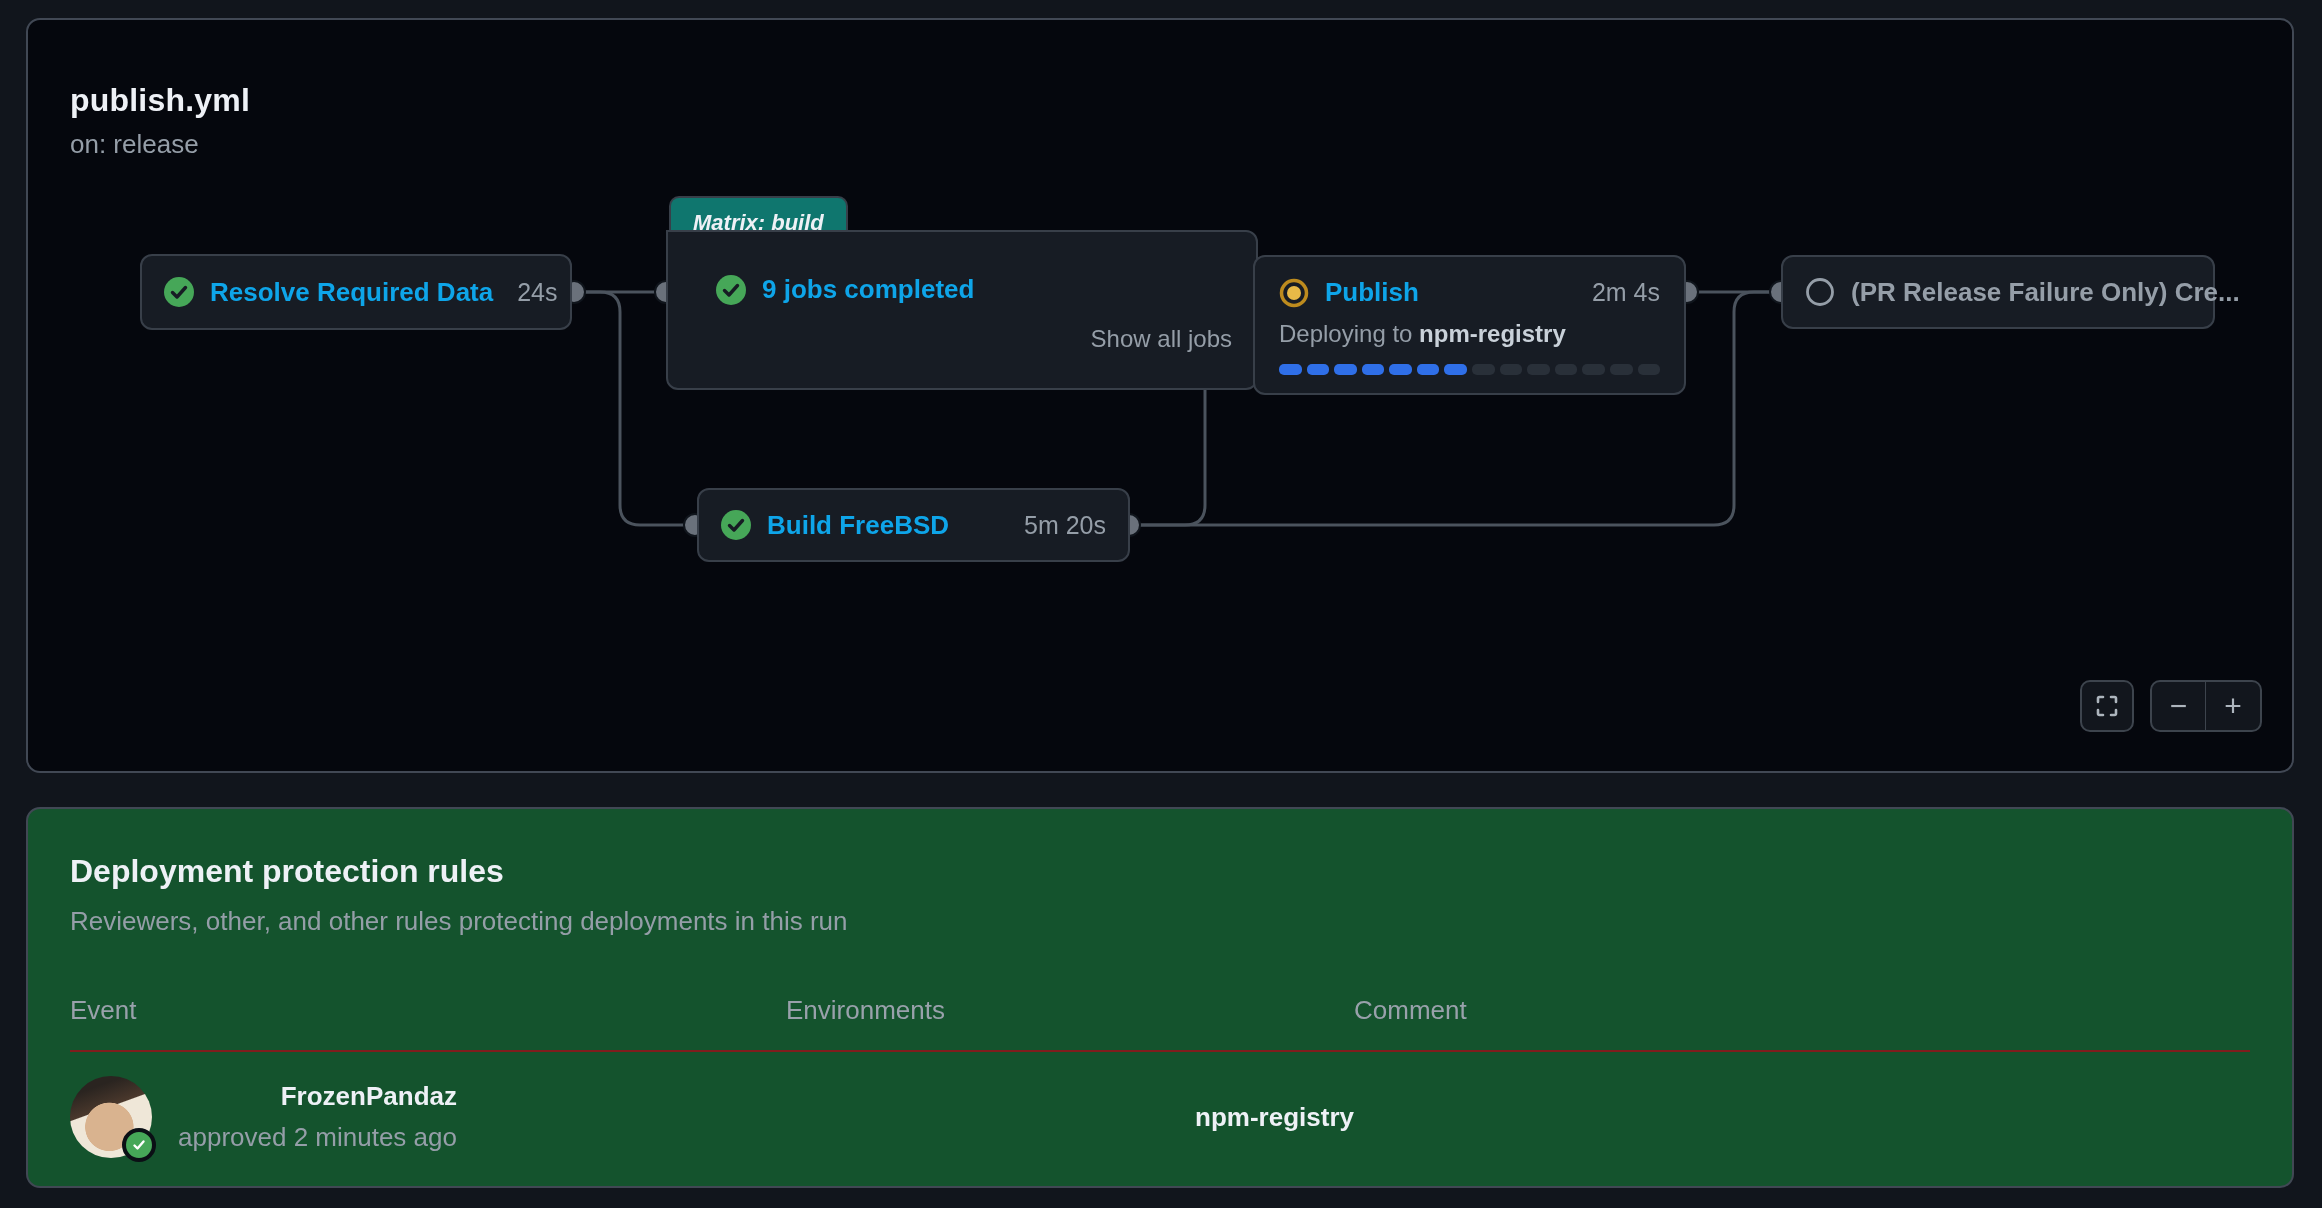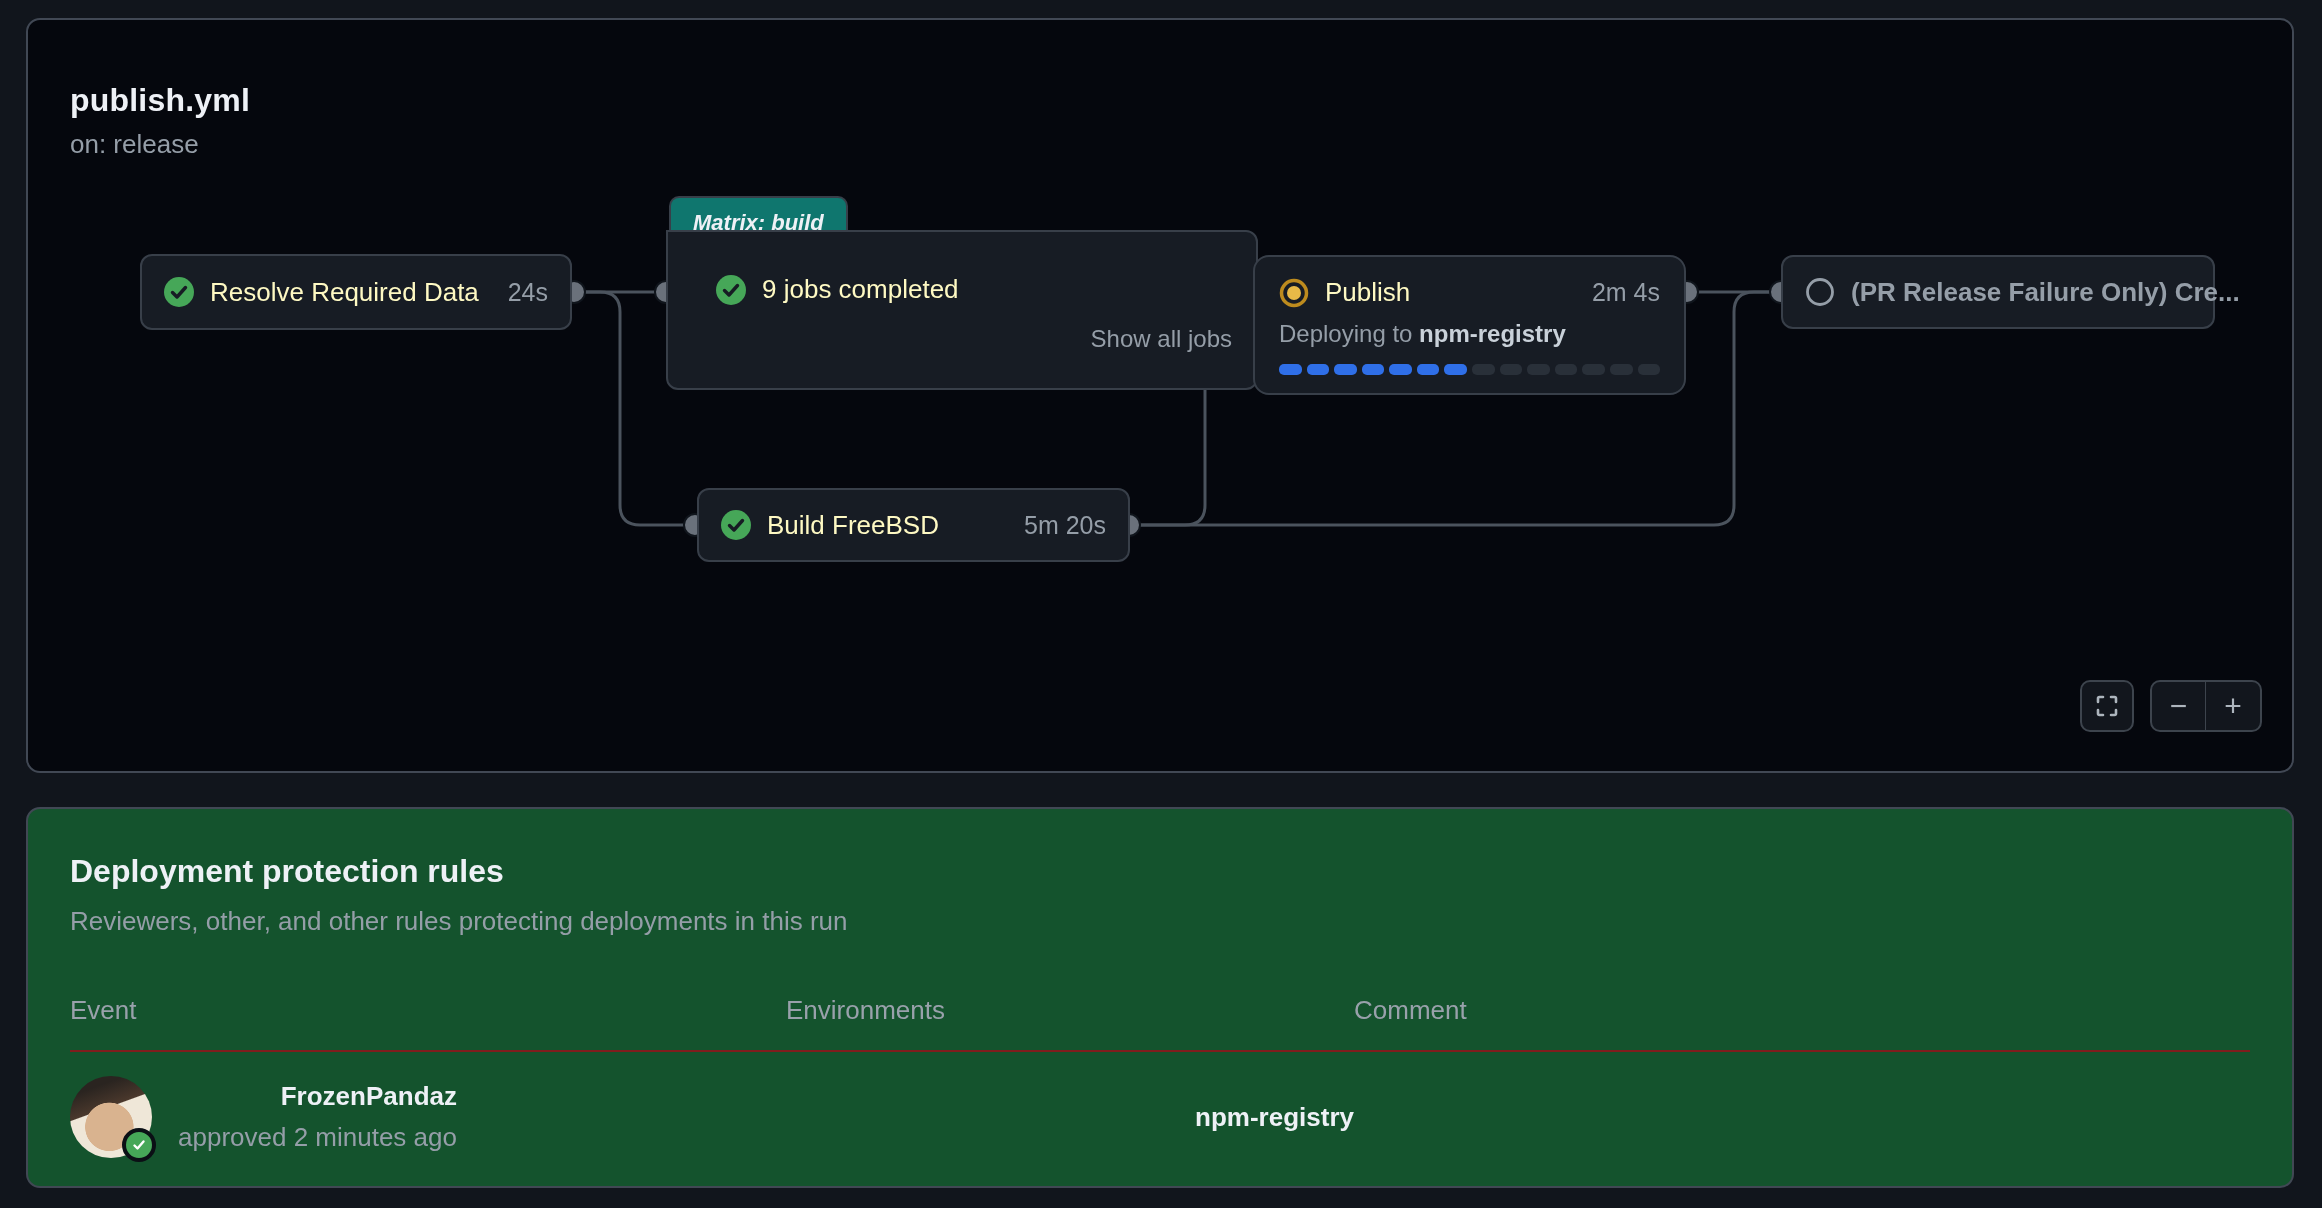--- a/index.html
+++ b/index.html
@@ -29,21 +29,21 @@
   .node {
     position:absolute;
     background:#171c24;
     border:2px solid #383f49;
     border-radius:12px;
     display:flex; align-items:center;
     padding:0 22px;
     cursor:pointer;
   }
   .node-row { display:flex; align-items:center; width:100%; }
-  .node-label { font-size:26px; font-weight:400; margin-left:16px; color:#fef9c3; white-space:nowrap; }
+  .node-label { font-size:26px; font-weight:700; margin-left:16px; color:#0ea5e9; white-space:nowrap; }
   .node-label.pending { color:#959ea8; font-weight:600; }
   .node-duration { margin-left:auto; font-size:25px; color:#959ea8; padding-left:24px; white-space:nowrap; }
 
   .status-icon { width:30px; height:30px; flex:0 0 30px; }
 
   
   #matrix-tab {
     position:absolute;
     background:#0f766e;
     border:2px solid #383f49;
@@ -57,21 +57,21 @@
     position:absolute;
     background:#171c24;
     border:2px solid #383f49;
     border-radius:0 12px 12px 12px;
     padding:42px 24px 0 48px;
     cursor:pointer;
   }
   .matrix-link { margin-top:20px; margin-left:0; font-size:24px; color:#959ea8; cursor:pointer; }
 
   
-  #publish-node { flex-direction:column; align-items:stretch; justify-content:flex-start; padding:20px 24px 0 24px;border-radius:16px; }
+  #publish-node { flex-direction:column; align-items:stretch; justify-content:flex-start; padding:20px 24px 0 24px; }
   .deploy-line { margin-top:12px; font-size:24px; color:#959ea8; white-space:nowrap; }
   .deploy-line b { color:#c9d1d9; font-weight:bold; }
   .progress-bar { margin-top:16px; display:flex; gap:5px; width:100%; }
   .seg { flex:1; height:11px; border-radius:5px; background:#293039; }
   .seg.fill { background:#2f6fe8; }
 
   
   .ctl-btn {
     position:absolute;
     background:#12161d;

